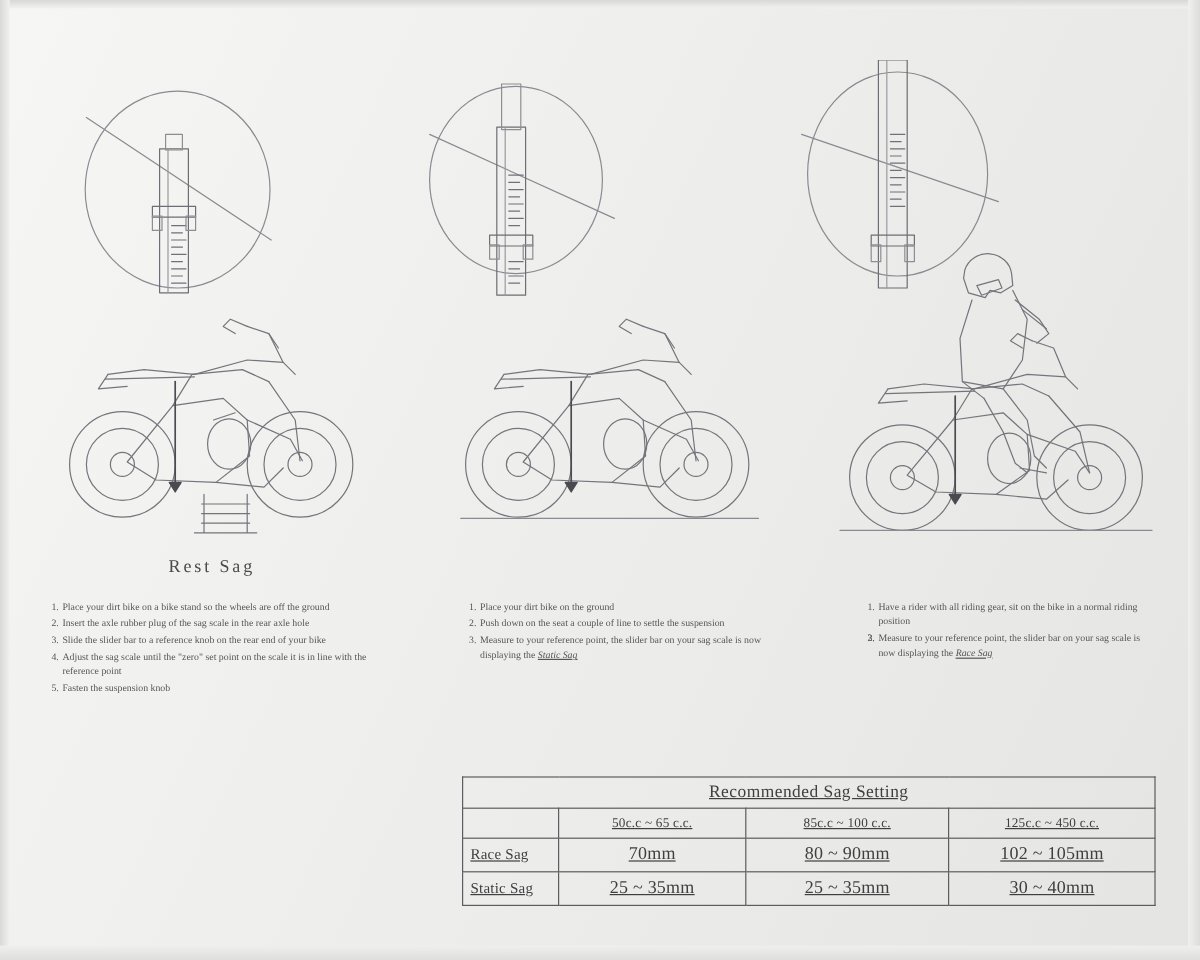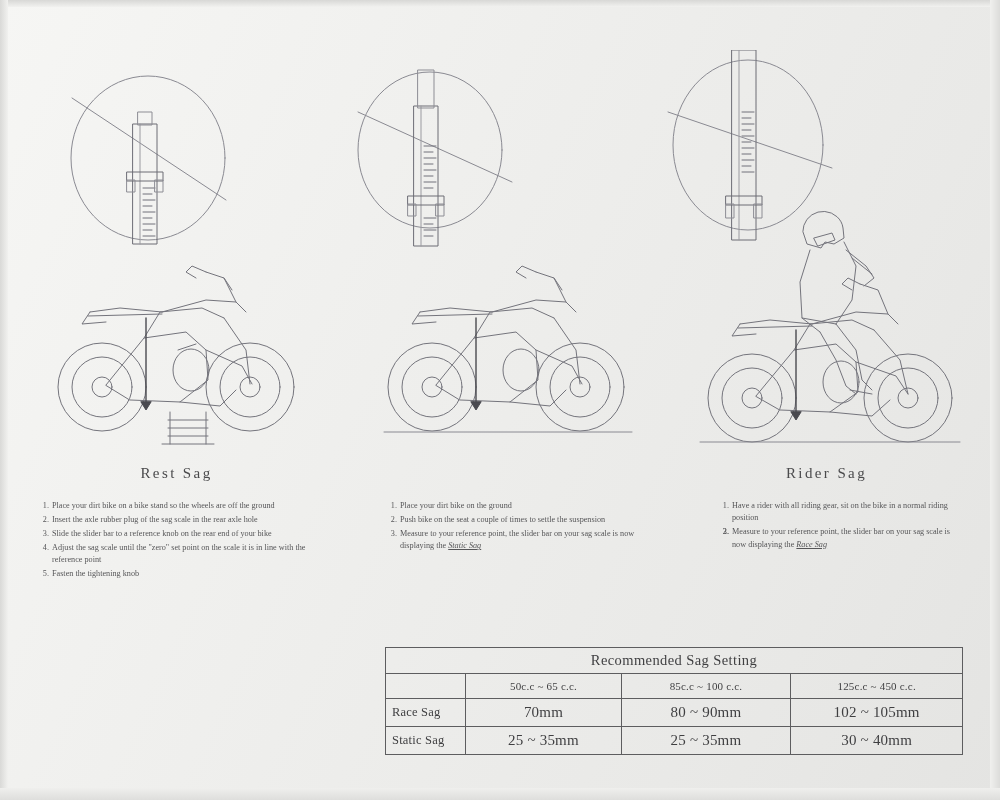--- a/index.html
+++ b/index.html
@@ -108,20 +108,21 @@
     left: 385px;
     top: 647px;
     width: 578px;
     border-collapse: collapse;
     font-family: "Liberation Serif", serif;
     color: #3f3f41;
   }
   #sag-table td, #sag-table th {
     border: 1px solid #5d5d5f;
     padding: 0;
+    text-decoration: underline;
   }
   #sag-table .tbl-title {
     text-align: center;
     font-size: 14.5px;
     letter-spacing: 0.4px;
     height: 25px;
     font-weight: normal;
   }
   #sag-table .col-head {
     text-align: center;
@@ -218,21 +219,21 @@
           <line x1="78" y1="266" x2="152" y2="264" stroke="#74747c"></line>
         </g>
       </svg>
     </div>
     <div class="panel-title">Rest Sag</div>
     <ol class="steps">
       <li><span class="num">1.</span><span>Place your dirt bike on a bike stand so the wheels are off the ground</span></li>
       <li><span class="num">2.</span><span>Insert the axle rubber plug of the sag scale in the rear axle hole</span></li>
       <li><span class="num">3.</span><span>Slide the slider bar to a reference knob on the rear end of your bike</span></li>
       <li><span class="num">4.</span><span>Adjust the sag scale until the "zero" set point on the scale it is in line with the reference point</span></li>
-      <li><span class="num">5.</span><span>Fasten the tightening knob</span></li>
+      <li><span class="num">5.</span><span>Fasten the suspension knob</span></li>
     </ol>
   </div>
 
   <div class="panel panel-free">
     <div class="figure">
       <svg width="333" height="415" viewBox="0 0 333 415" xmlns="http://www.w3.org/2000/svg" fill="none" stroke="#70707a" stroke-width="1" stroke-linecap="round" stroke-linejoin="round">
         <g>
           <ellipse cx="90" cy="100" rx="72" ry="78" stroke="#8a8a92"></ellipse>
           <line x1="18" y1="62" x2="172" y2="132" stroke="#8a8a92"></line>
         </g>
@@ -278,21 +279,21 @@
           <path d="M214 228 L222 240"></path>
           <line x1="136" y1="268" x2="136" y2="358" stroke="#4a4a50" stroke-width="1.4"></line>
           <path d="M131 352 L136 360 L141 352 Z" fill="#4a4a50" stroke="#4a4a50"></path>
           <line x1="78" y1="266" x2="152" y2="264" stroke="#74747c"></line>
           <line x1="44" y1="382" x2="292" y2="382" stroke="#8a8a92"></line>
         </g>
       </svg>
     </div>
     <ol class="steps">
       <li><span class="num">1.</span><span>Place your dirt bike  on the ground</span></li>
-      <li><span class="num">2.</span><span>Push bike on the seat a couple of times to settle the suspension</span></li>
+      <li><span class="num">2.</span><span>Push down on the seat a couple of line to settle the suspension</span></li>
       <li><span class="num">3.</span><span>Measure to your reference point, the slider bar on your sag scale is now displaying the <span class="uline">Static Sag</span></span></li>
     </ol>
   </div>
 
   <div class="panel panel-rider">
     <div class="figure">
       <svg width="333" height="415" viewBox="0 0 333 415" xmlns="http://www.w3.org/2000/svg" fill="none" stroke="#70707a" stroke-width="1" stroke-linecap="round" stroke-linejoin="round">
         <g>
           <ellipse cx="88" cy="95" rx="75" ry="85" stroke="#8a8a92"></ellipse>
           <line x1="8" y1="62" x2="172" y2="118" stroke="#8a8a92"></line>
@@ -351,21 +352,20 @@
 
           <path d="M186 200 L206 216 L214 228 L204 236"></path>
           <path d="M192 208 L212 224"></path>
 
           <path d="M160 282 L176 310 L186 336 L196 344"></path>
           <path d="M176 274 L196 300 L202 330 L212 340"></path>
           <path d="M190 340 L212 344"></path>
         </g>
       </svg>
     </div>
-    <div class="panel-title">Rider Sag</div>
     <ol class="steps">
       <li><span class="num">1.</span><span>Have a rider with all riding gear, sit on the bike in a normal riding position</span></li>
       <li><span class="num">2.</span></li>
       <li><span class="num">3.</span><span>Measure to your reference point, the slider bar on your sag scale is now displaying the <span class="uline">Race Sag</span></span></li>
     </ol>
   </div>
 
   <table id="sag-table">
     <tbody>
         <tr>

